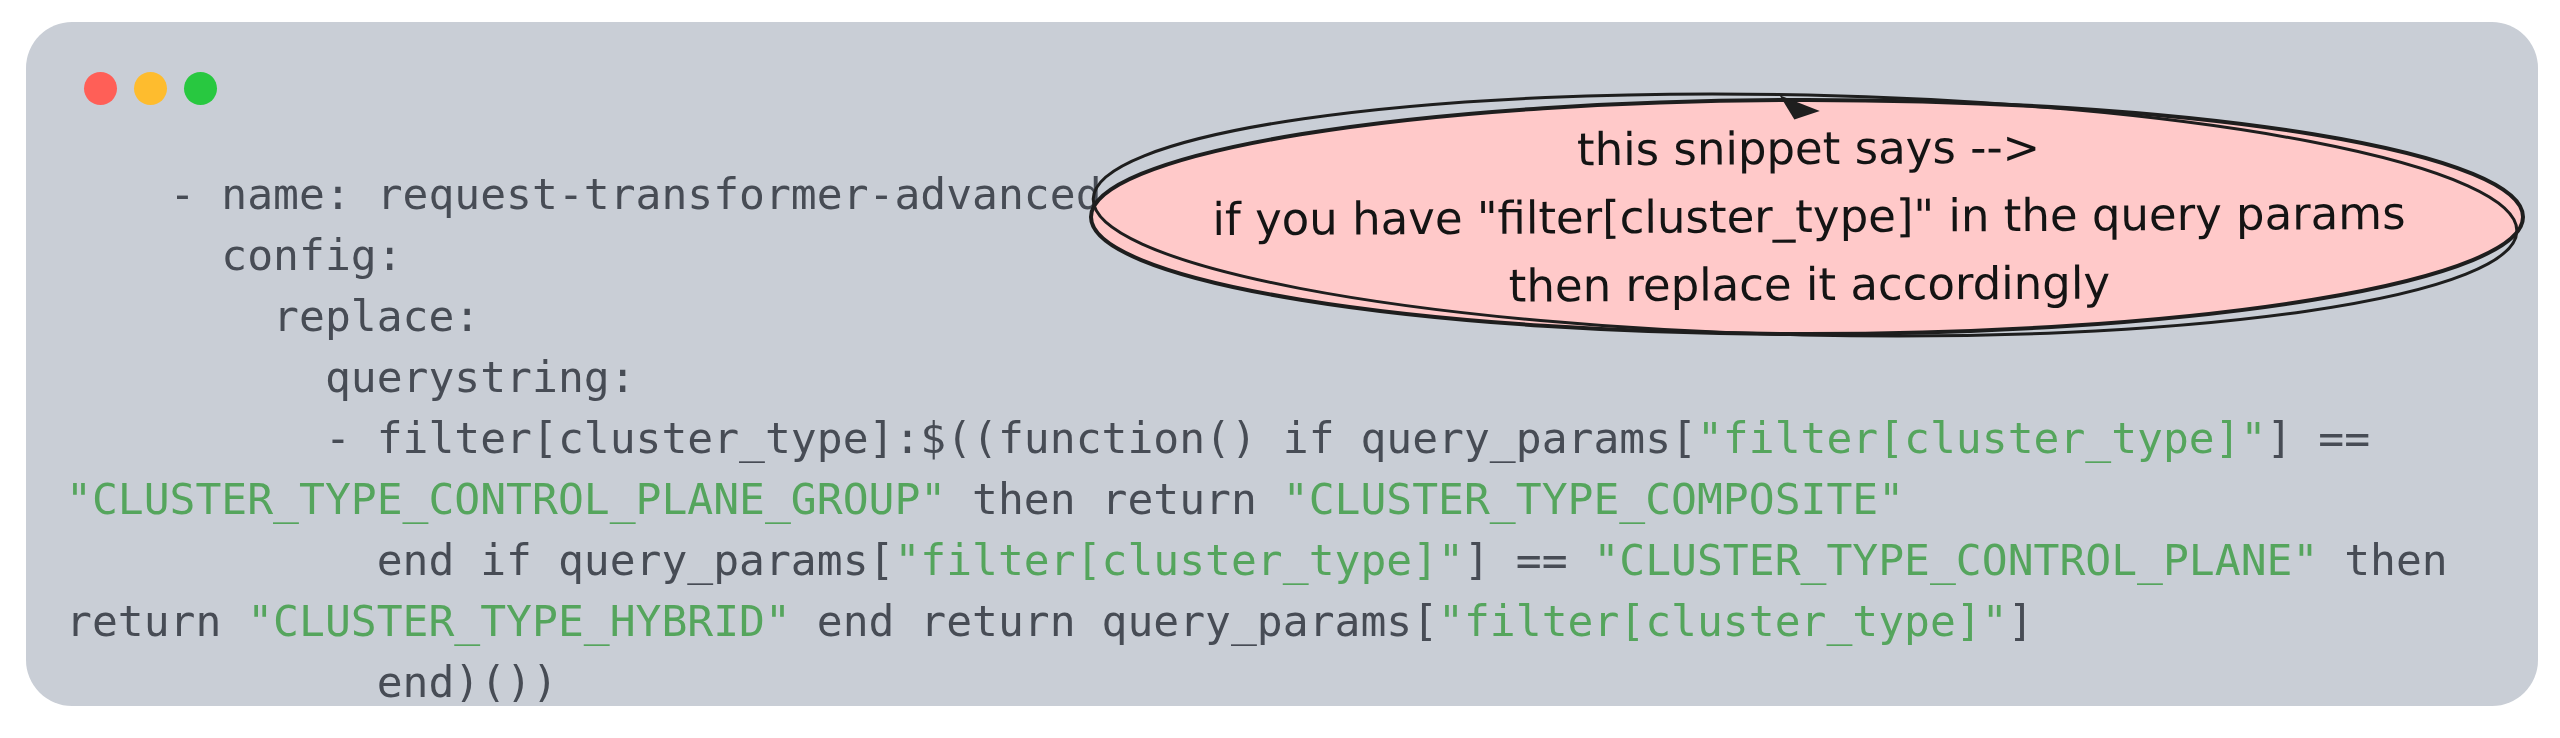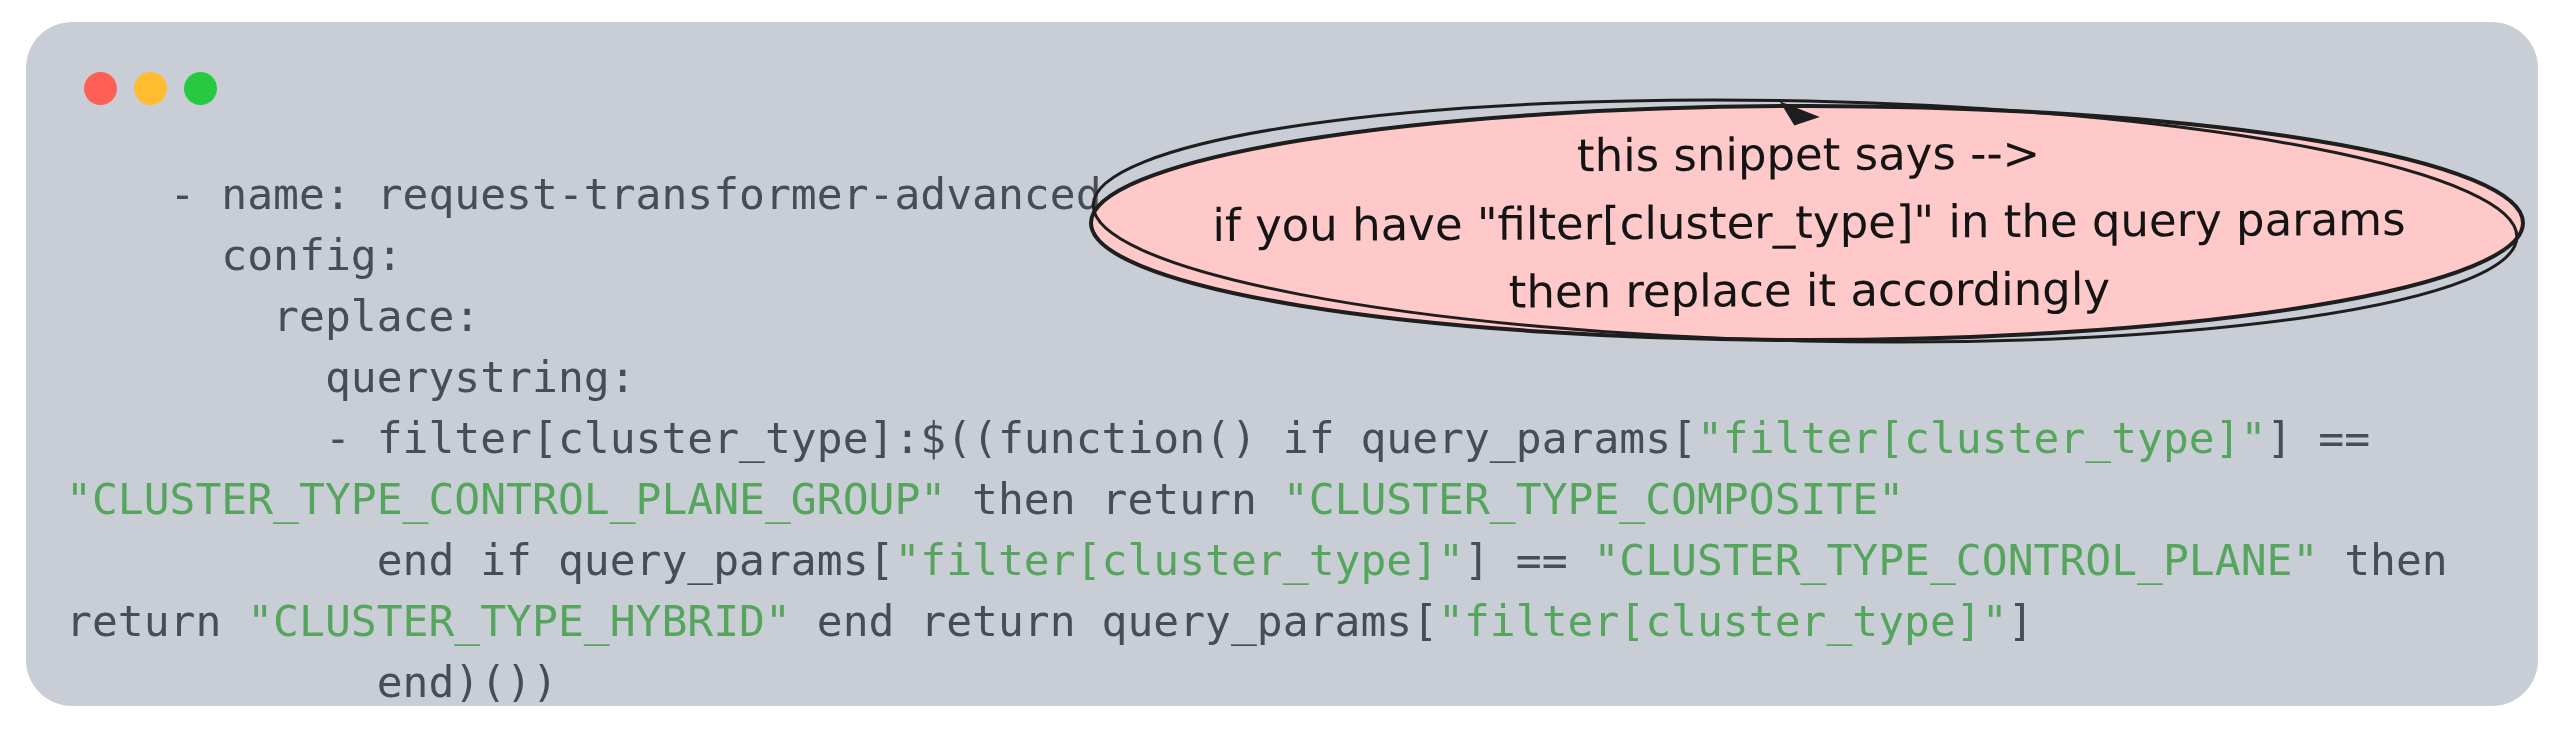--- a/index.html
+++ b/index.html
@@ -31,21 +31,21 @@
     position:absolute;left:40px;top:142px;right:10px;
     font-family:"DejaVu Sans Mono","Liberation Mono",monospace;
     font-size:43px;line-height:61px;
     white-space:pre;color:var(--code-plain);
   }
   .code-line{height:61px;}
   .seg.plain{color:var(--code-plain);}
   .seg.string{color:var(--code-string);}
 
   .bubble{
-    position:absolute;left:1078px;top:92px;width:1462px;height:262px;
+    position:absolute;left:1078px;top:86px;width:1462px;height:262px;
   }
   .bubble svg{position:absolute;inset:0;width:100%;height:100%;}
   .bubble-text{
     position:absolute;inset:0;display:flex;flex-direction:column;
     align-items:center;justify-content:center;gap:6px;
     color:var(--bubble-text);
     font-family:"DejaVu Sans",cursive,sans-serif;
     font-size:45px;line-height:62px;font-weight:500;
     text-align:center;transform:rotate(-0.3deg);
   }

